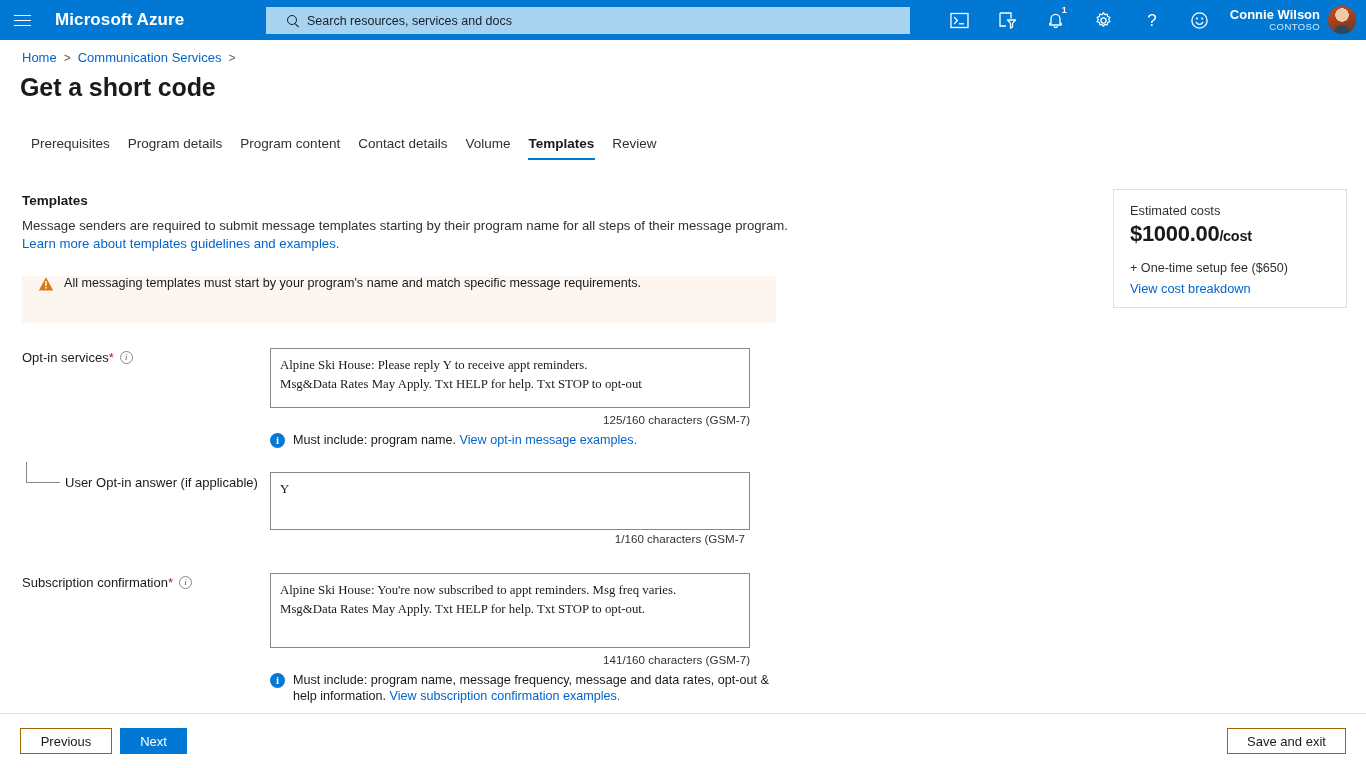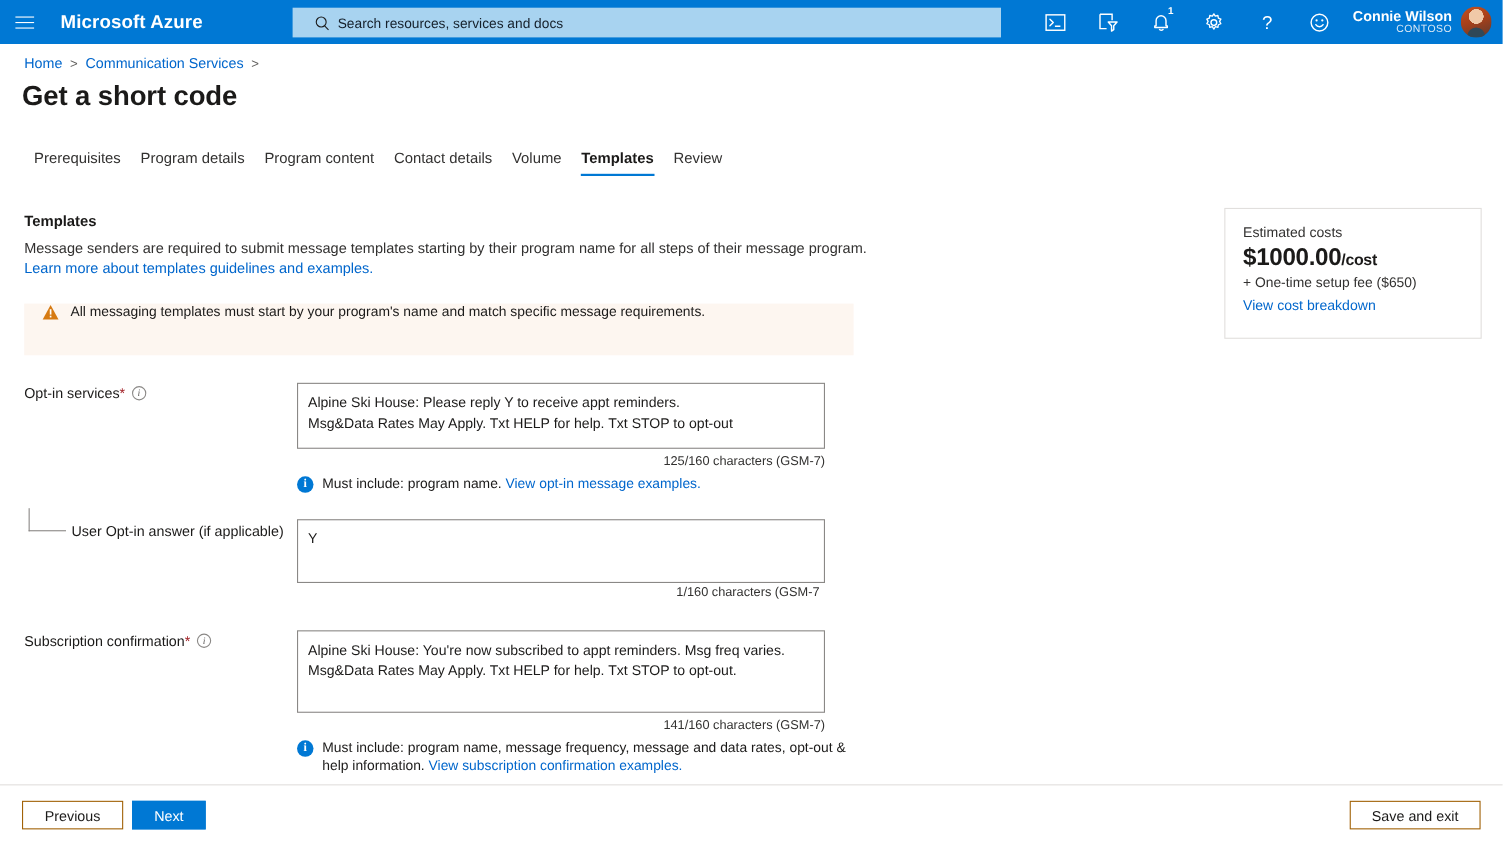--- a/index.html
+++ b/index.html
@@ -153,21 +153,21 @@
     border: 1px solid #8a8886; color: #605e5c;
     font-size: 9px; font-style: italic; font-family: "Liberation Serif", serif;
     display: inline-flex; align-items: center; justify-content: center;
     line-height: 1; cursor: pointer; flex: none;
   }
 
   .ta {
     position: absolute;
     border: 1px solid #8a8886; background: #ffffff;
     padding: 7px 9px 0 9px;
-    font-family: Liberation Sans, sans-serif;
+    font-family: Liberation Serif, serif;
     font-size: 12.8px; color: #1b1a19; line-height: 19px;
     resize: none; outline: none; overflow: hidden;
   }
   .counter {
     position: absolute; font-size: 11.6px; color: #323130;
     text-align: right; white-space: nowrap;
   }
 
   .hint {
     position: absolute; display: flex; align-items: flex-start; gap: 8px;
@@ -192,21 +192,21 @@
   
   .costcard {
     position: absolute; left: 1113px; top: 189px;
     width: 234px; height: 119px;
     border: 1px solid #e1dfdd; background: #ffffff;
     padding: 13px 16px;
   }
   .cc-title { font-size: 12.8px; color: #323130; }
   .cc-price { margin-top: 3px; font-size: 22px; font-weight: 700; color: #1b1a19; letter-spacing: -.3px; }
   .cc-price span.per { font-size: 14.5px; font-weight: 700; }
-  .cc-fee { margin-top: 3px; font-size: 12.6px; color: #323130; }
+  .cc-fee { margin-top: 14px; font-size: 12.6px; color: #323130; }
   .cc-link { margin-top: 6px; font-size: 12.8px; color: #0066cc; text-decoration: none; cursor: pointer; display: inline-block; }
 
   
   .footer {
     position: absolute; left: 0; top: 713px;
     width: 1366px; height: 55px;
     border-top: 1px solid #e1dfdd; background: #ffffff;
   }
   .btn {
     position: absolute; height: 26px;

